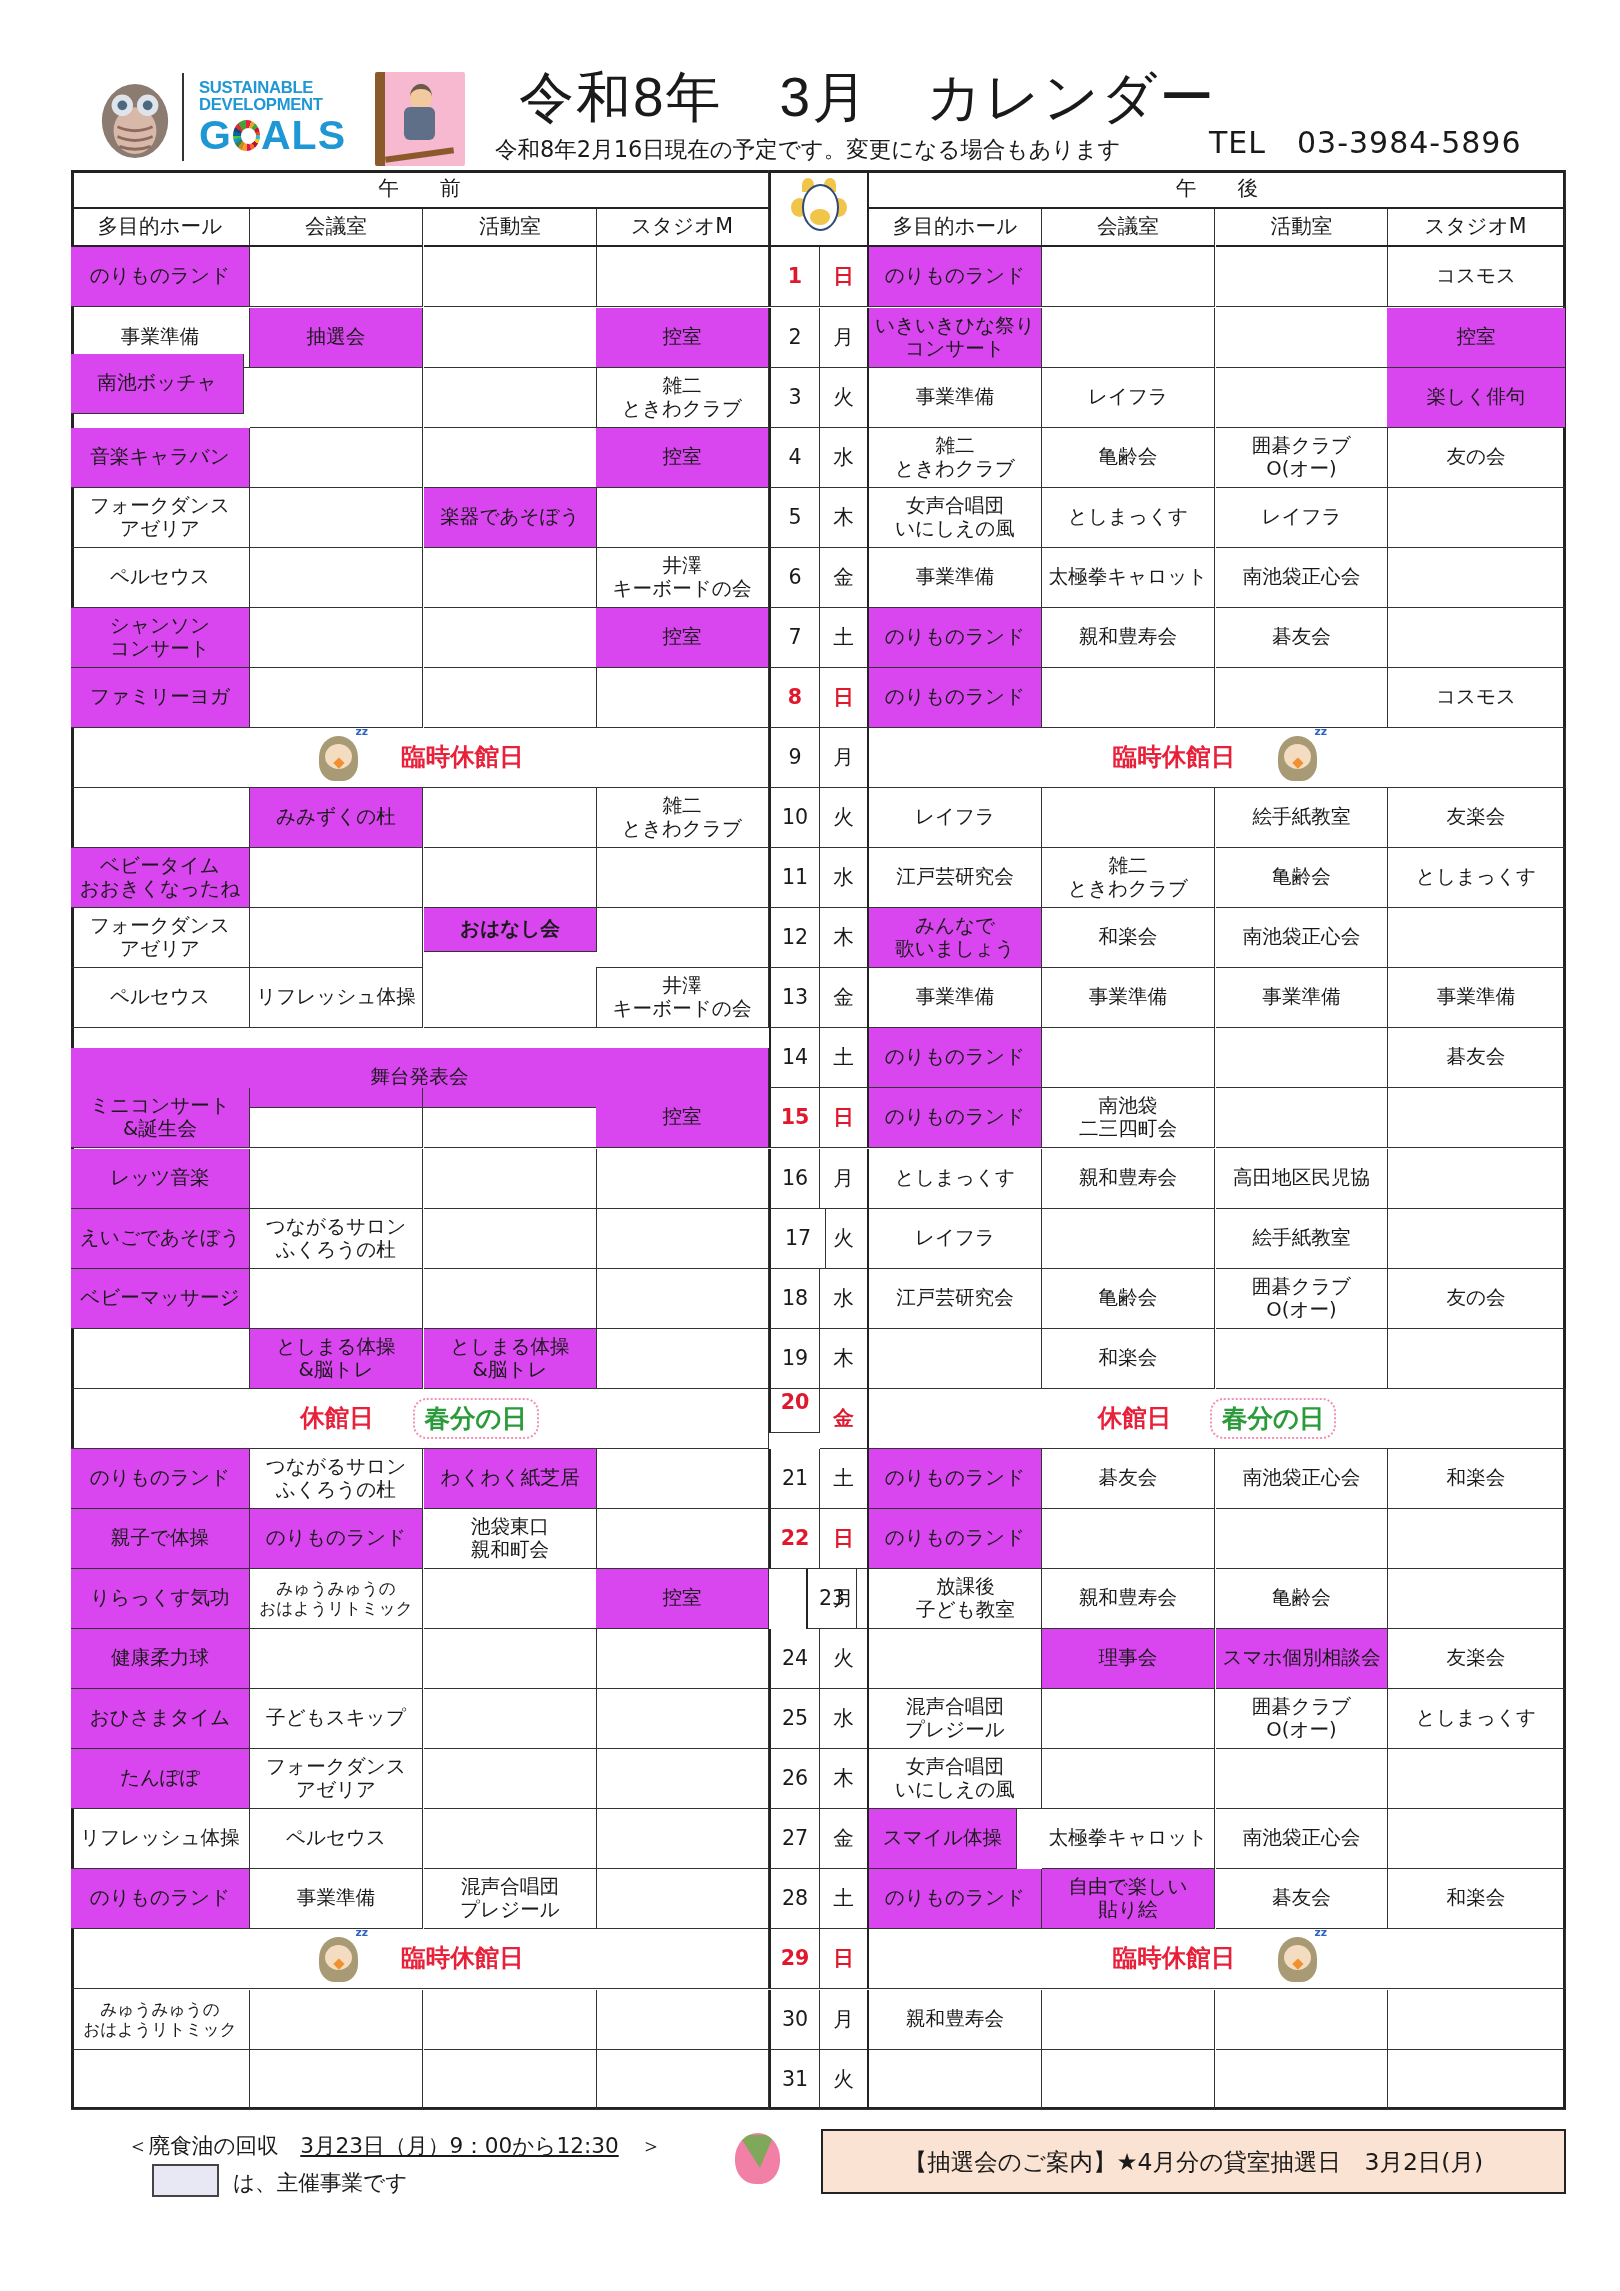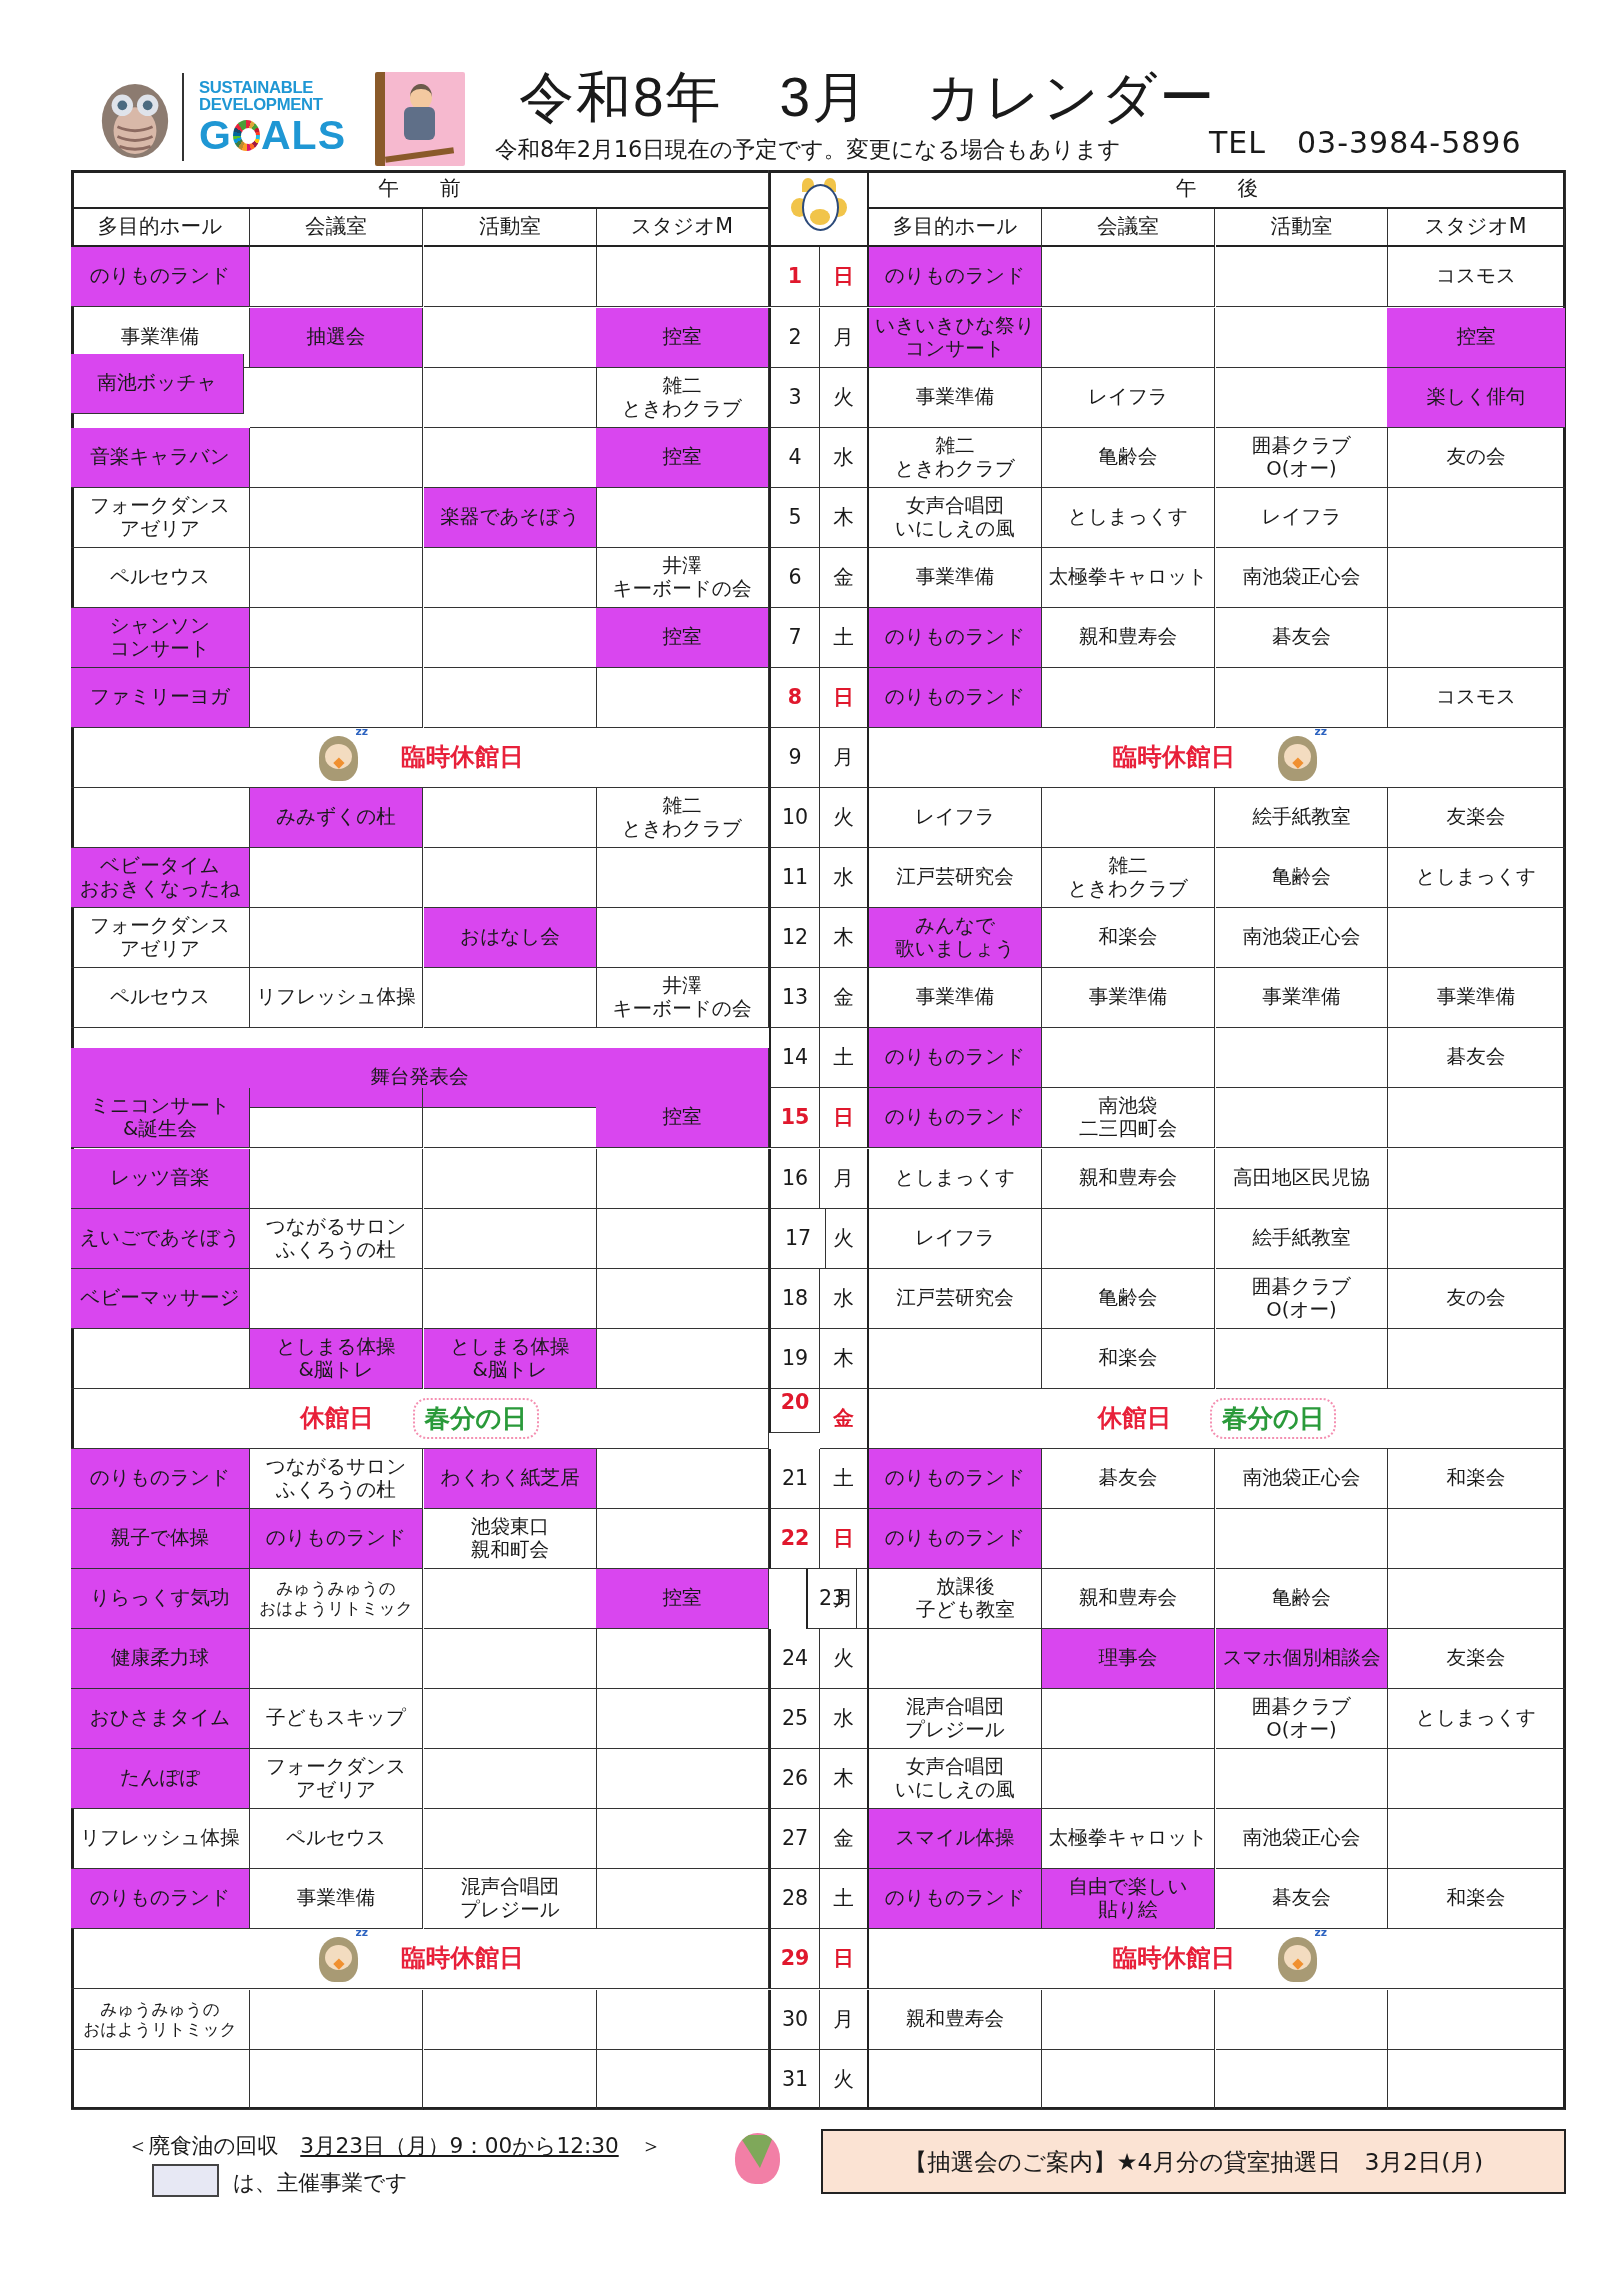--- a/index.html
+++ b/index.html
@@ -223,21 +223,21 @@
     <div class="cell " style="left: 798px; top: 678px; width: 173px; height: 60px;">江戸芸研究会</div>
     <div class="cell " style="left: 971px; top: 678px; width: 173px; height: 60px;">雑二
 ときわクラブ</div>
     <div class="cell " style="left: 1145px; top: 678px; width: 172px; height: 60px;">亀齢会</div>
     <div class="cell " style="left: 1316px; top: 678px; width: 178px; height: 60px; border-right: none;">としまっくす</div>
     <div class="cell day daycol" style="left: 698px; top: 738px; width: 51px; height: 60px;">12</div>
     <div class="cell day" style="left: 749px; top: 738px; width: 49px; height: 60px; border-right: 2.9px solid rgb(34, 34, 34);">木</div>
     <div class="cell " style="left: 0px; top: 738px; width: 179px; height: 60px;">フォークダンス
 アゼリア</div>
     <div class="cell " style="left: 179px; top: 738px; width: 173px; height: 60px;"></div>
-    <div class="cell shaded " style="left: 353px; top: 738px; width: 173px; height: 60px;">おはなし会</div>
+    <div class="cell shaded " style="left: 353px; top: 738px; width: 173px; height: 44px; font-weight: bold;">おはなし会</div>
     <div class="cell " style="left: 525px; top: 738px; width: 173px; height: 60px;"></div>
     <div class="cell shaded " style="left: 798px; top: 738px; width: 173px; height: 60px;">みんなで
 歌いましょう</div>
     <div class="cell " style="left: 971px; top: 738px; width: 173px; height: 60px;">和楽会</div>
     <div class="cell " style="left: 1145px; top: 738px; width: 172px; height: 60px;">南池袋正心会</div>
     <div class="cell " style="left: 1316px; top: 738px; width: 178px; height: 60px; border-right: none;"></div>
     <div class="cell day daycol" style="left: 698px; top: 798px; width: 51px; height: 60px;">13</div>
     <div class="cell day" style="left: 749px; top: 798px; width: 49px; height: 60px; border-right: 2.9px solid rgb(34, 34, 34);">金</div>
     <div class="cell " style="left: 0px; top: 798px; width: 179px; height: 60px;">ペルセウス</div>
     <div class="cell " style="left: 179px; top: 798px; width: 173px; height: 60px;">リフレッシュ体操</div>
@@ -382,21 +382,21 @@
 いにしえの風</div>
     <div class="cell " style="left: 971px; top: 1579px; width: 173px; height: 60px;"></div>
     <div class="cell " style="left: 1145px; top: 1579px; width: 172px; height: 60px;"></div>
     <div class="cell " style="left: 1316px; top: 1579px; width: 178px; height: 60px; border-right: none;"></div>
     <div class="cell day daycol" style="left: 698px; top: 1639px; width: 51px; height: 60px;">27</div>
     <div class="cell day" style="left: 749px; top: 1639px; width: 49px; height: 60px; border-right: 2.9px solid rgb(34, 34, 34);">金</div>
     <div class="cell " style="left: 0px; top: 1639px; width: 179px; height: 60px;">リフレッシュ体操</div>
     <div class="cell " style="left: 179px; top: 1639px; width: 173px; height: 60px;">ペルセウス</div>
     <div class="cell " style="left: 353px; top: 1639px; width: 173px; height: 60px;"></div>
     <div class="cell " style="left: 525px; top: 1639px; width: 173px; height: 60px;"></div>
-    <div class="cell shaded " style="left: 798px; top: 1639px; width: 173px; height: 60px;">スマイル体操</div>
+    <div class="cell shaded " style="left: 798px; top: 1639px; width: 148px; height: 60px;">スマイル体操</div>
     <div class="cell " style="left: 971px; top: 1639px; width: 173px; height: 60px;">太極拳キャロット</div>
     <div class="cell " style="left: 1145px; top: 1639px; width: 172px; height: 60px;">南池袋正心会</div>
     <div class="cell " style="left: 1316px; top: 1639px; width: 178px; height: 60px; border-right: none;"></div>
     <div class="cell day daycol" style="left: 698px; top: 1699px; width: 51px; height: 60px;">28</div>
     <div class="cell day" style="left: 749px; top: 1699px; width: 49px; height: 60px; border-right: 2.9px solid rgb(34, 34, 34);">土</div>
     <div class="cell shaded " style="left: 0px; top: 1699px; width: 179px; height: 60px;">のりものランド</div>
     <div class="cell " style="left: 179px; top: 1699px; width: 173px; height: 60px;">事業準備</div>
     <div class="cell " style="left: 353px; top: 1699px; width: 173px; height: 60px;">混声合唱団
 プレジール</div>
     <div class="cell " style="left: 525px; top: 1699px; width: 173px; height: 60px;"></div>

